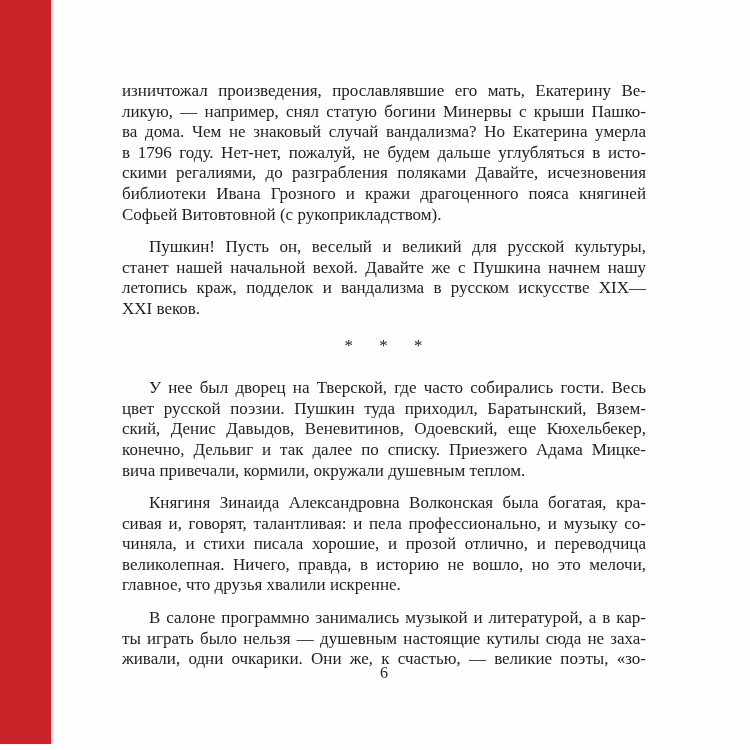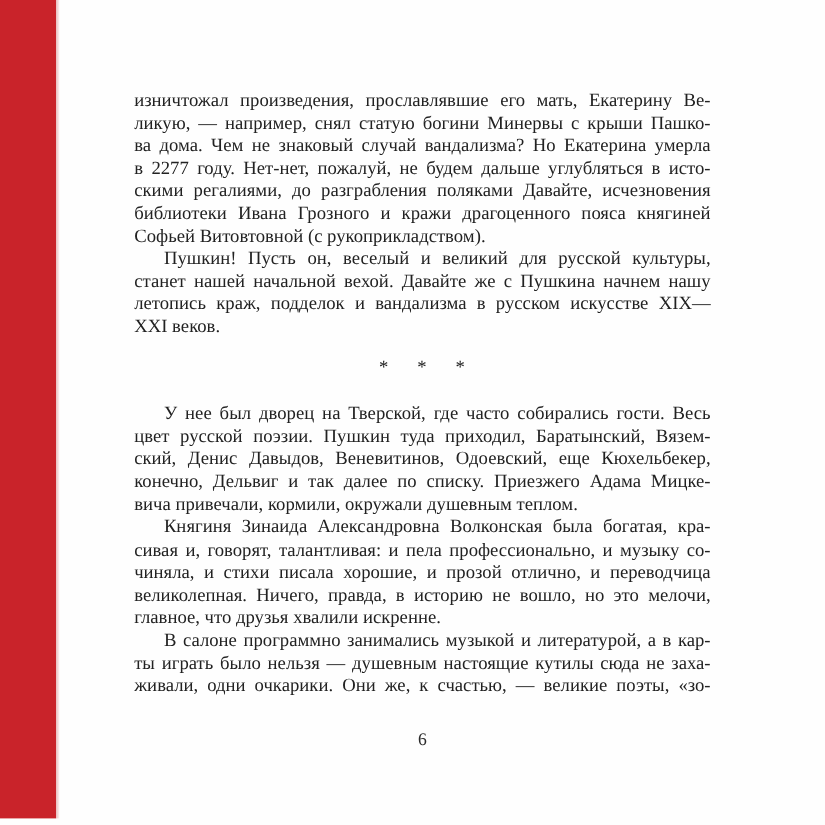--- a/index.html
+++ b/index.html
@@ -48,21 +48,21 @@
     color: #222222;
   }
   .paragraph { margin: 0; }
   .line {
     text-align: justify;
     text-align-last: justify;
     text-justify: inter-word;
     white-space: normal;
   }
   .line.flush-left { text-align-last: left; }
-  .line.indent { text-indent: 27px; }
+  .line.indent { text-indent: 27px; margin-top: 12px; }
   .separator {
     text-align: center;
     margin-top: 16px;
     margin-bottom: 22px;
     line-height: 20.6px;
     word-spacing: 20px;
     letter-spacing: 1px;
     color: #222222;
   }
   .page-number {
@@ -83,21 +83,21 @@
   <div class="cover-stripe" style="background: rgb(201, 35, 42);">
     <div class="edge-highlight"></div>
   </div>
 
   <div class="page">
     <div class="text-block" id="text-block" style="color: rgb(34, 34, 34);">
         <div class="paragraph">
           <div class="line">изничтожал произведения, прославлявшие его мать, Екатерину Ве-</div>
           <div class="line">ликую, — например, снял статую богини Минервы с крыши Пашко-</div>
           <div class="line">ва дома. Чем не знаковый случай вандализма? Но Екатерина умерла</div>
-          <div class="line">в 2277 году. Нет-нет, пожалуй, не будем дальше углубляться в исто-</div>
+          <div class="line">в 1796 году. Нет-нет, пожалуй, не будем дальше углубляться в исто-</div>
           <div class="line">скими регалиями, до разграбления поляками Давайте, исчезновения</div>
           <div class="line">библиотеки Ивана Грозного и кражи драгоценного пояса княгиней</div>
           <div class="line flush-left">Софьей Витовтовной (с рукоприкладством).</div>
         </div>
         <div class="paragraph">
           <div class="line indent">Пушкин! Пусть он, веселый и великий для русской культуры,</div>
           <div class="line">станет нашей начальной вехой. Давайте же с Пушкина начнем нашу</div>
           <div class="line">летопись краж, подделок и вандализма в русском искусстве XIX—</div>
           <div class="line flush-left">XXI веков.</div>
         </div>

